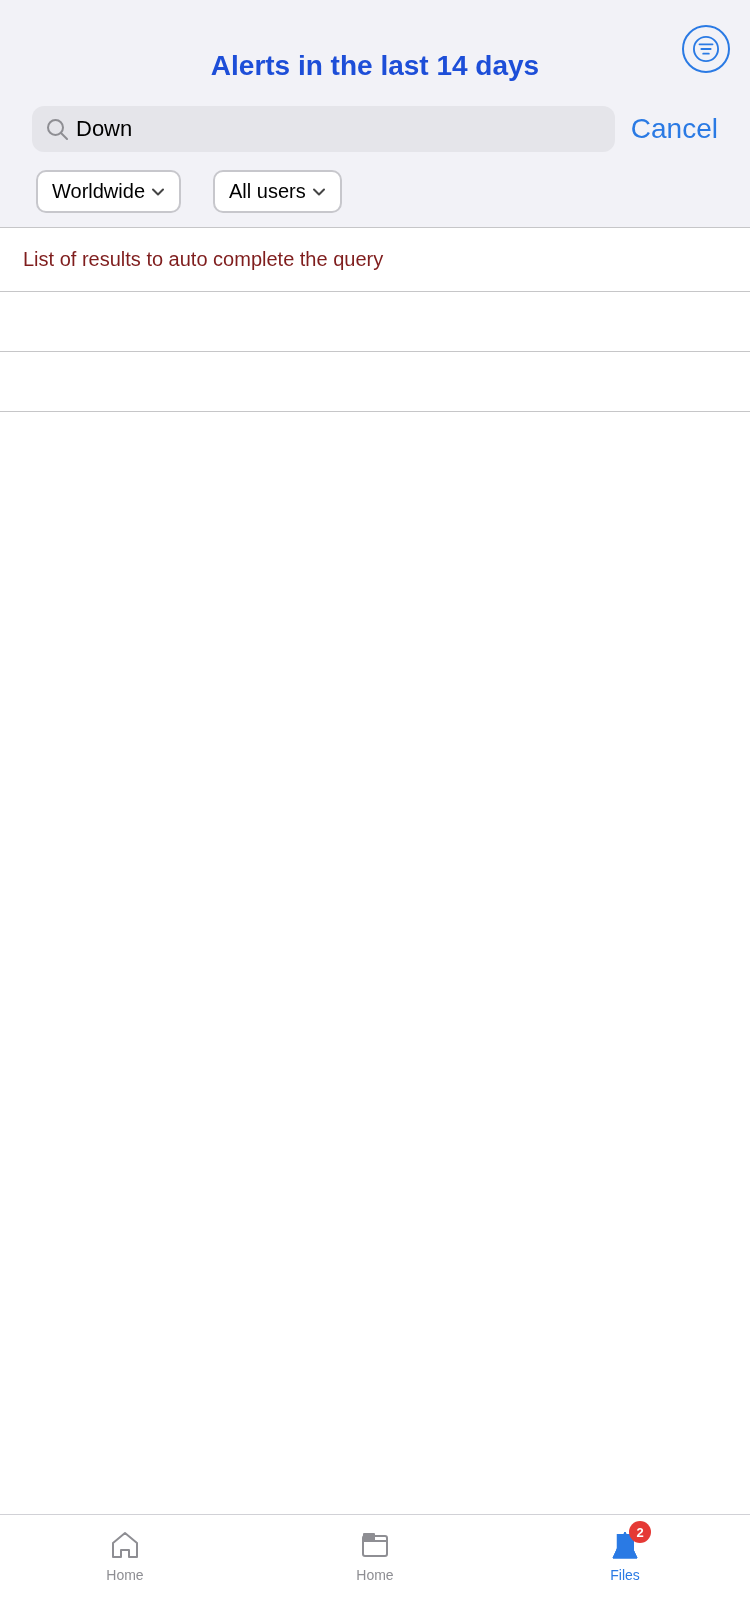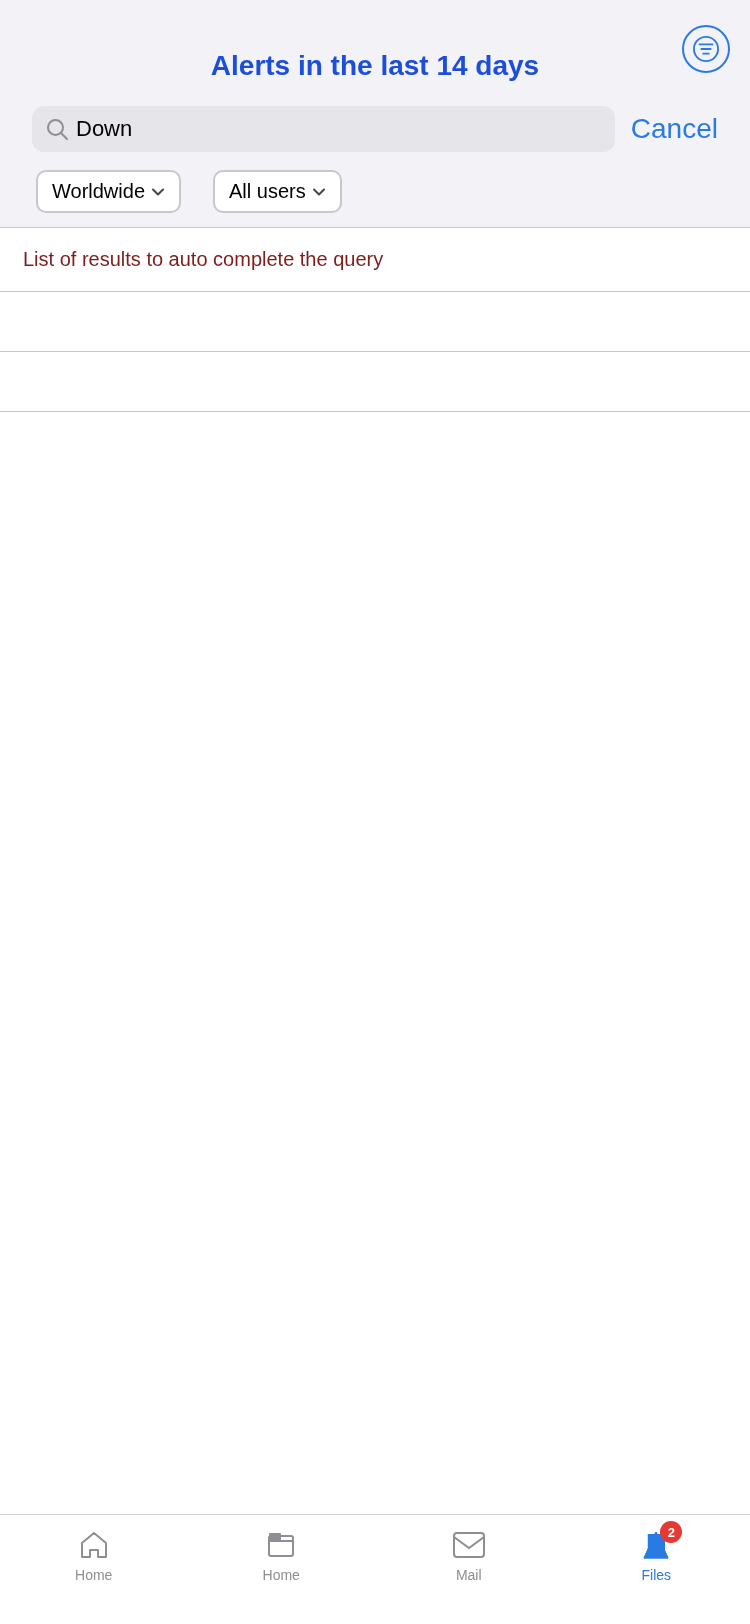--- a/index.html
+++ b/index.html
@@ -278,29 +278,20 @@
       <svg width="30" height="30" viewBox="0 0 30 30" fill="none" xmlns="http://www.w3.org/2000/svg">
         <rect x="3" y="6" width="24" height="20" rx="2" stroke="#8e8e93" stroke-width="2" fill="none"></rect>
         <path d="M3 11H27" stroke="#8e8e93" stroke-width="2"></path>
         <path d="M3 8C3 7 4 6 5 6H13L16 11H25C26 11 27 12 27 13" stroke="none"></path>
         <rect x="3" y="3" width="12" height="8" rx="1" fill="#8e8e93"></rect>
       </svg>
     </div>
     <span class="nav-label">Home</span>
   </button>
 
-  <button class="nav-item">
-    <div class="nav-icon">
-      <svg width="34" height="28" viewBox="0 0 34 28" fill="none" xmlns="http://www.w3.org/2000/svg">
-        <rect x="2" y="2" width="30" height="24" rx="3" stroke="#8e8e93" stroke-width="2" fill="none"></rect>
-        <path d="M2 6L17 17L32 6" stroke="#8e8e93" stroke-width="2" stroke-linecap="round"></path>
-      </svg>
-    </div>
-    <span class="nav-label">Mail</span>
-  </button>
 
   <button class="nav-item">
     <div class="nav-icon" style="position:relative;">
       <svg width="34" height="34" viewBox="0 0 34 34" fill="none" xmlns="http://www.w3.org/2000/svg">
         <polygon points="5,30 17,4 29,30" fill="#2a7ae4" stroke="#2a7ae4" stroke-width="1" stroke-linejoin="round"></polygon>
         <polygon points="5,30 17,4 29,30" fill="none" stroke="#2a7ae4" stroke-width="1"></polygon>
 
         <rect x="10" y="6" width="16" height="18" rx="1" fill="#2a7ae4"></rect>
         <line x1="10" y1="6" x2="10" y2="30" stroke="#2a7ae4" stroke-width="2.5"></line>
       </svg>

